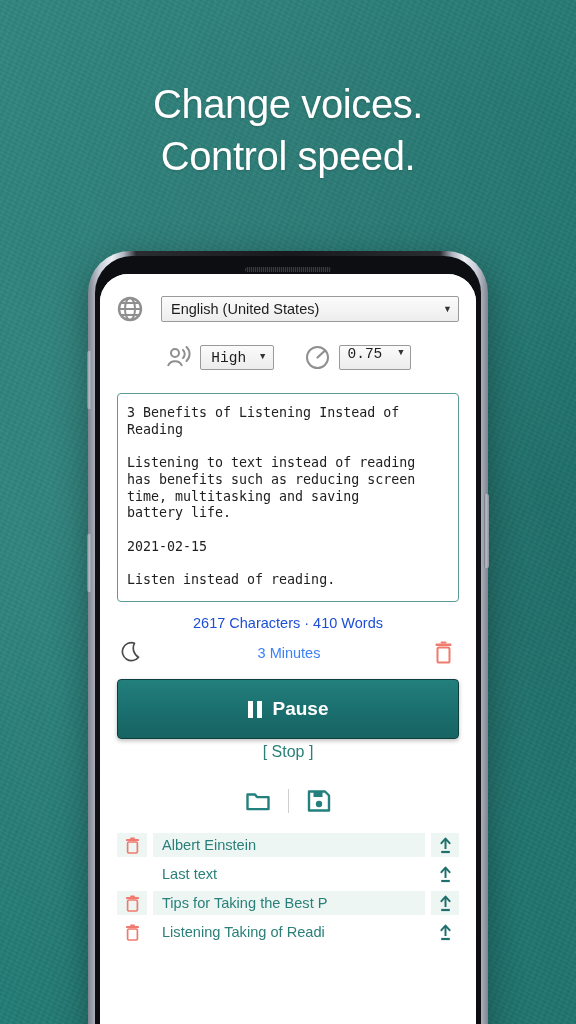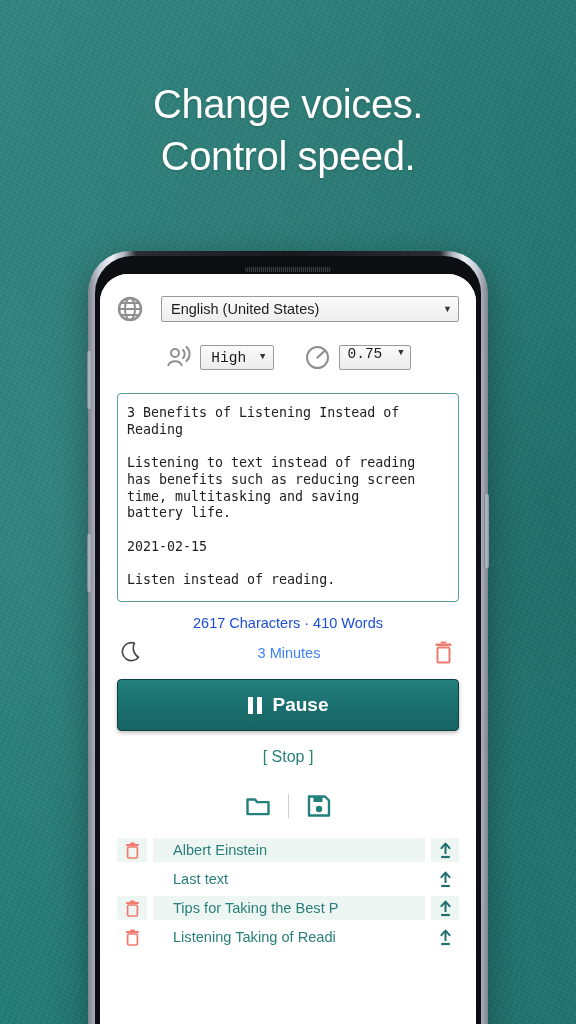--- a/index.html
+++ b/index.html
@@ -162,38 +162,38 @@
     margin-top: 9px;
     padding: 0 4px;
   }
   .moon-icon { width: 25px; height: 25px; display: block; }
   #minutes-text { color: #3b82f6; font-size: 14.5px; }
   .trash-icon-big { width: 23px; height: 23px; display: block; }
 
   
   #pause-button {
     margin-top: 14px;
-    height: 52px;
+    height: 60px;
     border-radius: 4px;
     border: 1px solid #0e3f3f;
     background: linear-gradient(180deg,#23807c 0%, #1b7070 48%, #176463 100%);
     color: #fff;
     display: flex; align-items: center; justify-content: center; gap: 11px;
     font-size: 19px;
     font-weight: bold;
     box-shadow: 0 2px 4px rgba(0,0,0,0.25);
   }
   .pause-bars { display: flex; gap: 4px; }
   .pause-bars i { display: block; width: 5px; height: 17px; background: #fff; }
 
   #stop-link {
     text-align: center;
     color: #2a8079;
     font-size: 16px;
-    margin-top: 17px;
+    margin-top: 4px;
   }
 
   
   #file-actions {
     display: flex; align-items: center; justify-content: center;
     gap: 17px;
     margin-top: 27px;
   }
   .file-icon { width: 26px; height: 26px; display: block; }
   .v-divider { width: 1px; height: 24px; background: #cfcfcf; }
@@ -212,21 +212,21 @@
     display: flex; align-items: center; justify-content: center;
     background: #eef6f4;
   }
   .cell-trash.empty { background: transparent; }
   .trash-icon-sm { width: 17px; height: 17px; display: block; }
   .cell-title {
     flex: 1;
     height: 24px;
     background: #eef6f4;
     display: flex; align-items: center;
-    padding-left: 20px;
+    padding-left: 9px;
     color: #2a8079;
     font-size: 14.6px;
     white-space: nowrap;
     overflow: hidden;
   }
   .cell-title.plain { background: transparent; }
   .cell-upload {
     width: 28px; flex: 0 0 28px;
     height: 24px;
     display: flex; align-items: center; justify-content: center;

